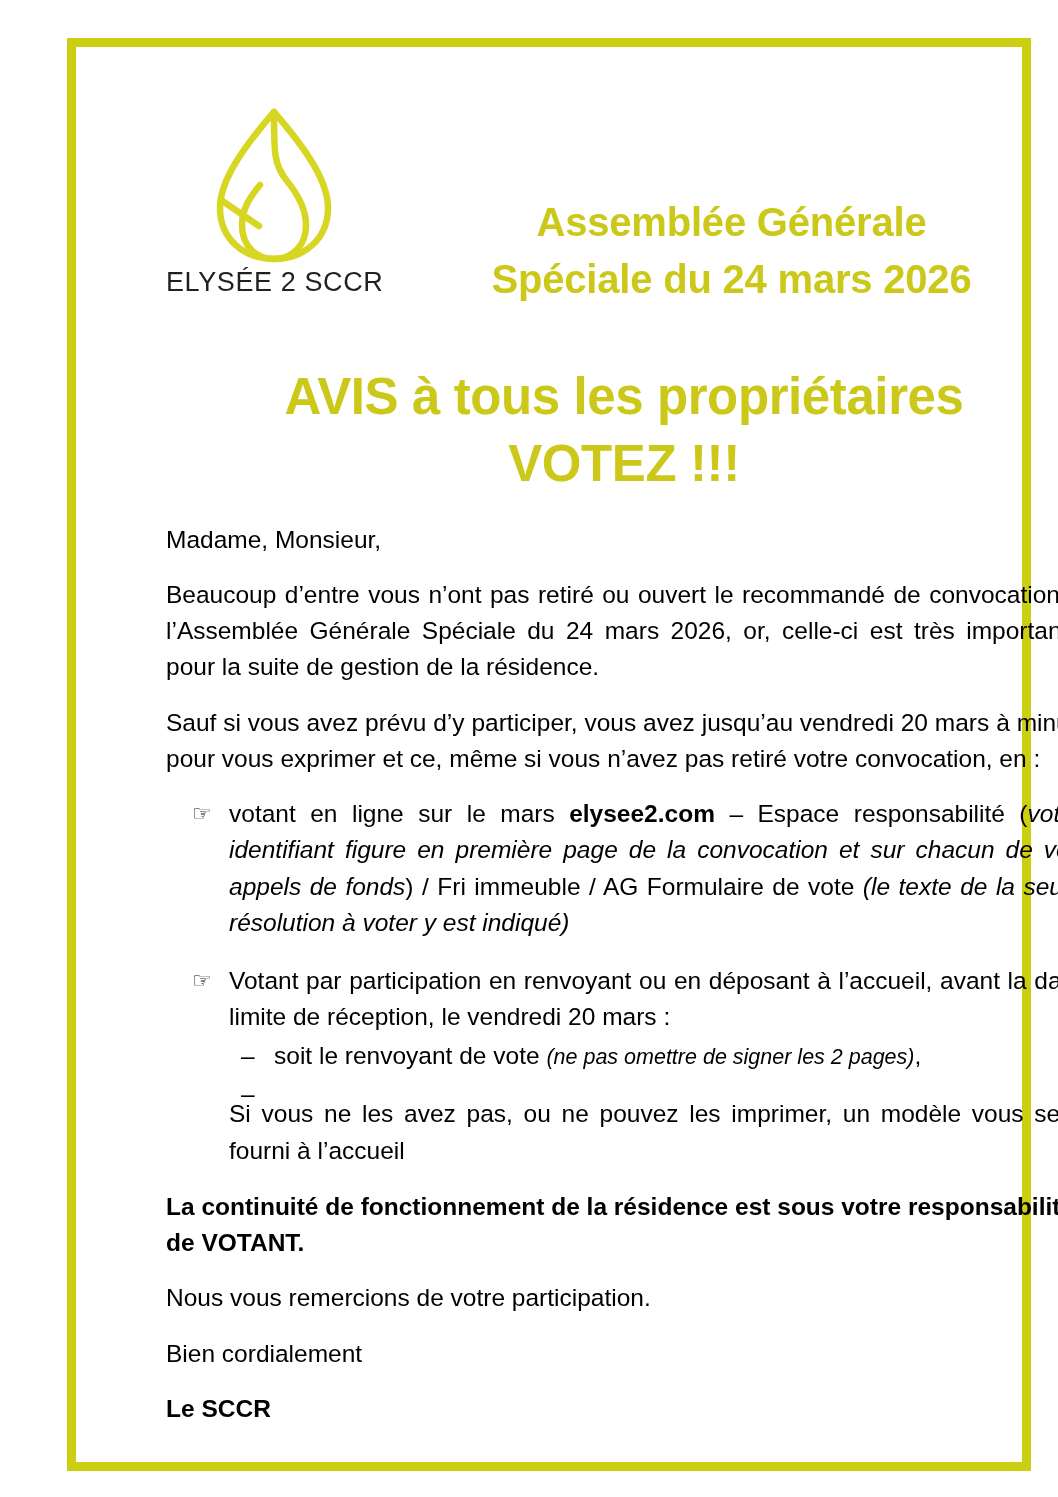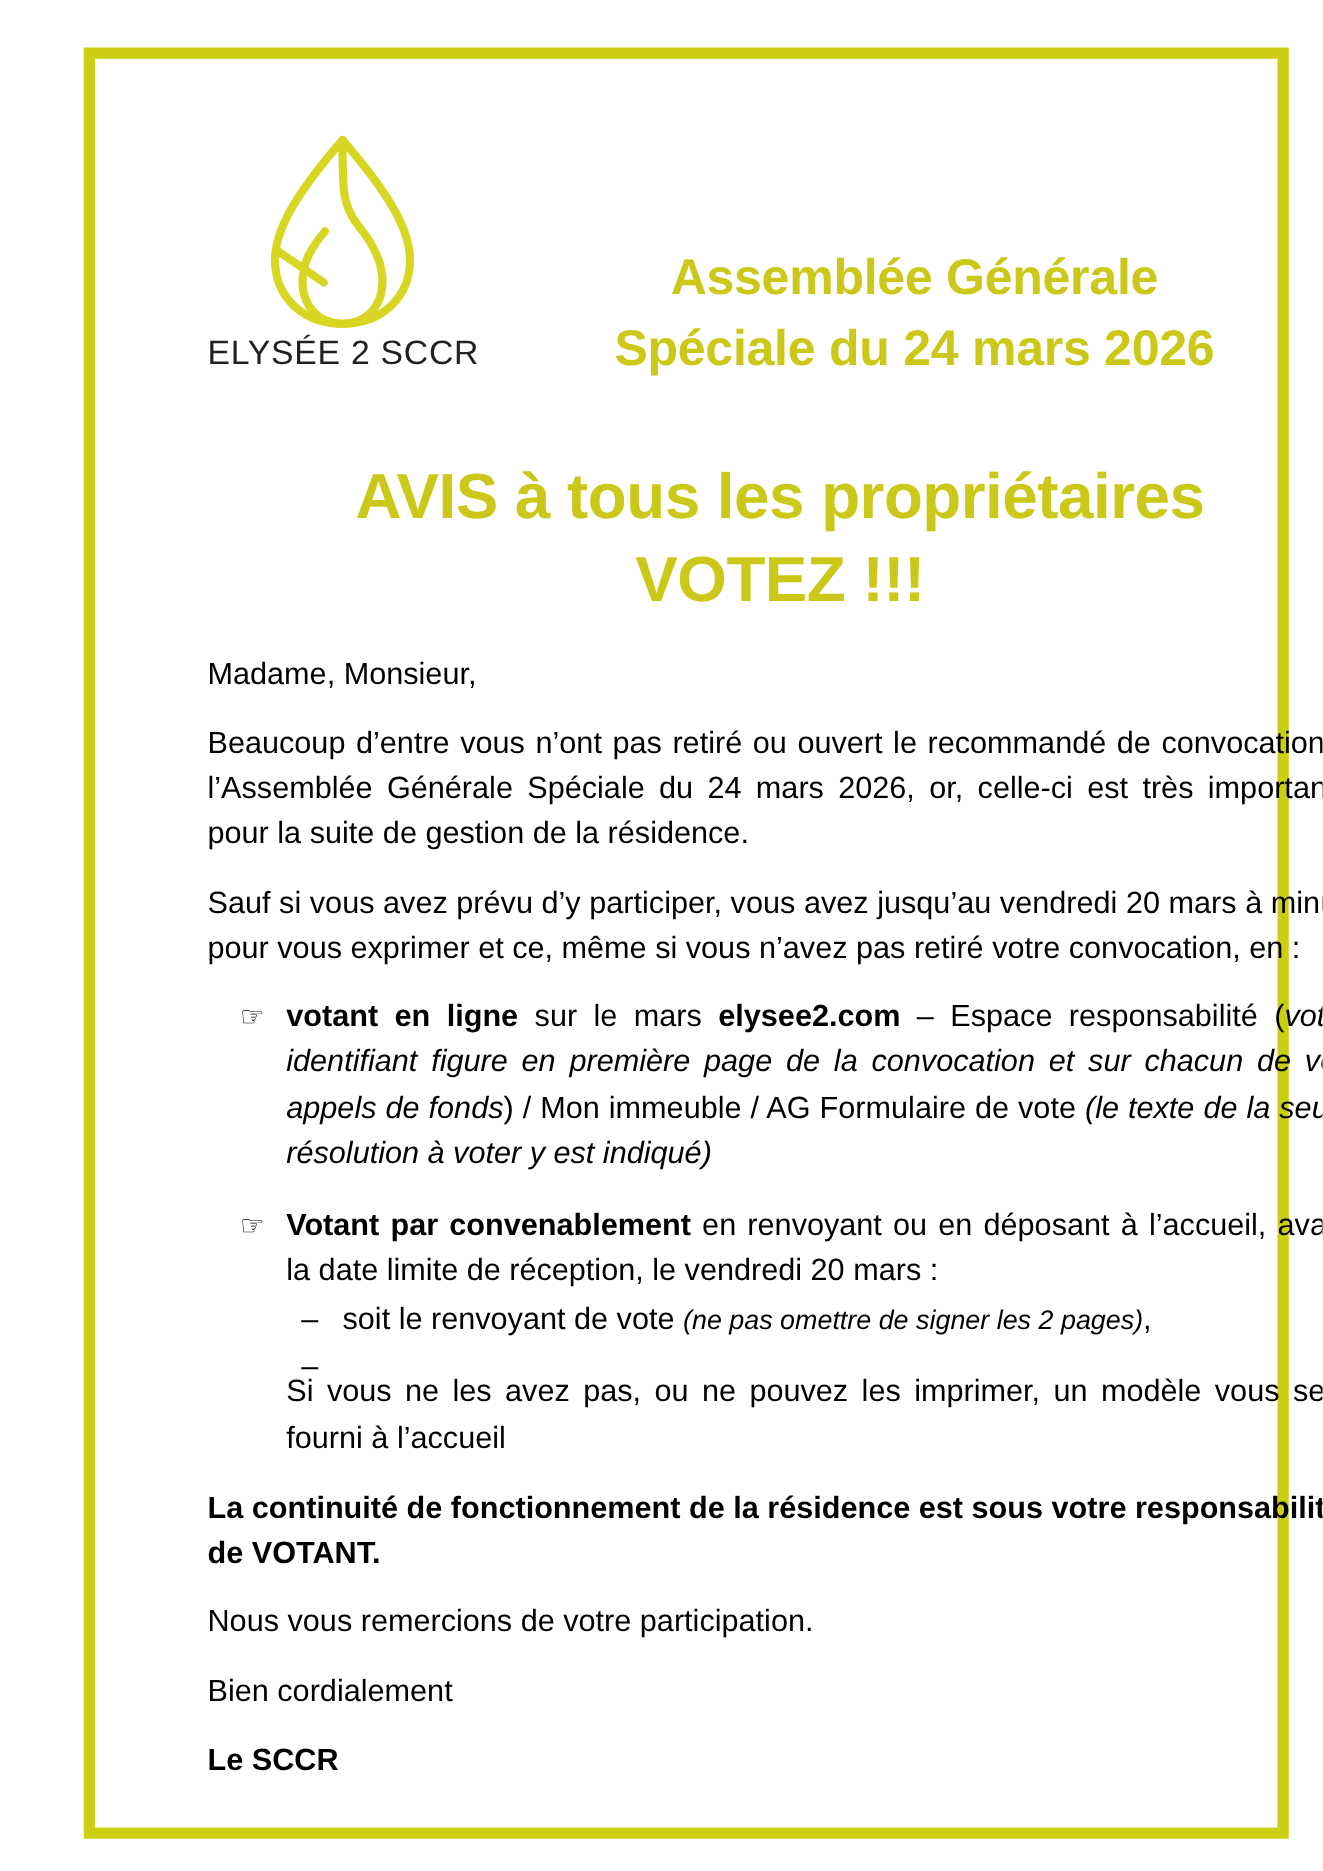--- a/index.html
+++ b/index.html
@@ -127,21 +127,21 @@
   }
   .hand-item .hand-icon {
     position: absolute;
     left: 26px;
     top: 2px;
     font-size: 22px;
     line-height: 1.42;
     color: #000;
   }
   .hand-item .lead {
-    font-weight: 700;
+    font-weight: 400;
   }
   .hand-item i {
     font-style: italic;
   }
 
   
   .dash-list {
     margin: 2px 0 0 0;
     padding: 0;
     list-style: none;
@@ -219,26 +219,26 @@
       <div class="body-copy">
 
         <p class="para left">Madame, Monsieur,</p>
 
         <p class="para">Beaucoup d’entre vous n’ont pas retiré ou ouvert le recommandé de convocation à l’Assemblée Générale Spéciale du 24 mars 2026, or, celle-ci est très importante pour la suite de gestion de la résidence.</p>
 
         <p class="para">Sauf si vous avez prévu d’y participer, vous avez jusqu’au vendredi 20 mars à minuit pour vous exprimer et ce, même si vous n’avez pas retiré votre convocation, en :</p>
 
         <div class="hand-item">
           <span class="hand-icon">☞</span>
-          <span class="lead">votant en ligne</span><span> sur le mars </span><b>elysee2.com</b><span> – Espace responsabilité (</span><i>votre identifiant figure en première page de la convocation et sur chacun de vos appels de fonds</i><span>) / Mon immeuble / AG Formulaire de vote </span><i>(le texte de la seule résolution à voter y est indiqué)</i>
+          <span class="lead">votant en ligne</span><span> sur le mars </span><b>elysee2.com</b><span> – Espace responsabilité (</span><i>votre identifiant figure en première page de la convocation et sur chacun de vos appels de fonds</i><span>) / Fri immeuble / AG Formulaire de vote </span><i>(le texte de la seule résolution à voter y est indiqué)</i>
         </div>
 
         <div class="hand-item">
           <span class="hand-icon">☞</span>
-          <span class="lead">Votant par convenablement</span><span> en renvoyant ou en déposant à l’accueil, avant la date limite de réception, le vendredi 20 mars :</span>
+          <span class="lead">Votant par participation</span><span> en renvoyant ou en déposant à l’accueil, avant la date limite de réception, le vendredi 20 mars :</span>
 
           <ul class="dash-list">
             <li>
               <span class="dash">–</span><span>soit le renvoyant de vote </span><i>(ne pas omettre de signer les 2 pages)</i><span>,</span>
             </li>
             <li>
               <span class="dash">–</span>
             </li>
           </ul>
         </div>

